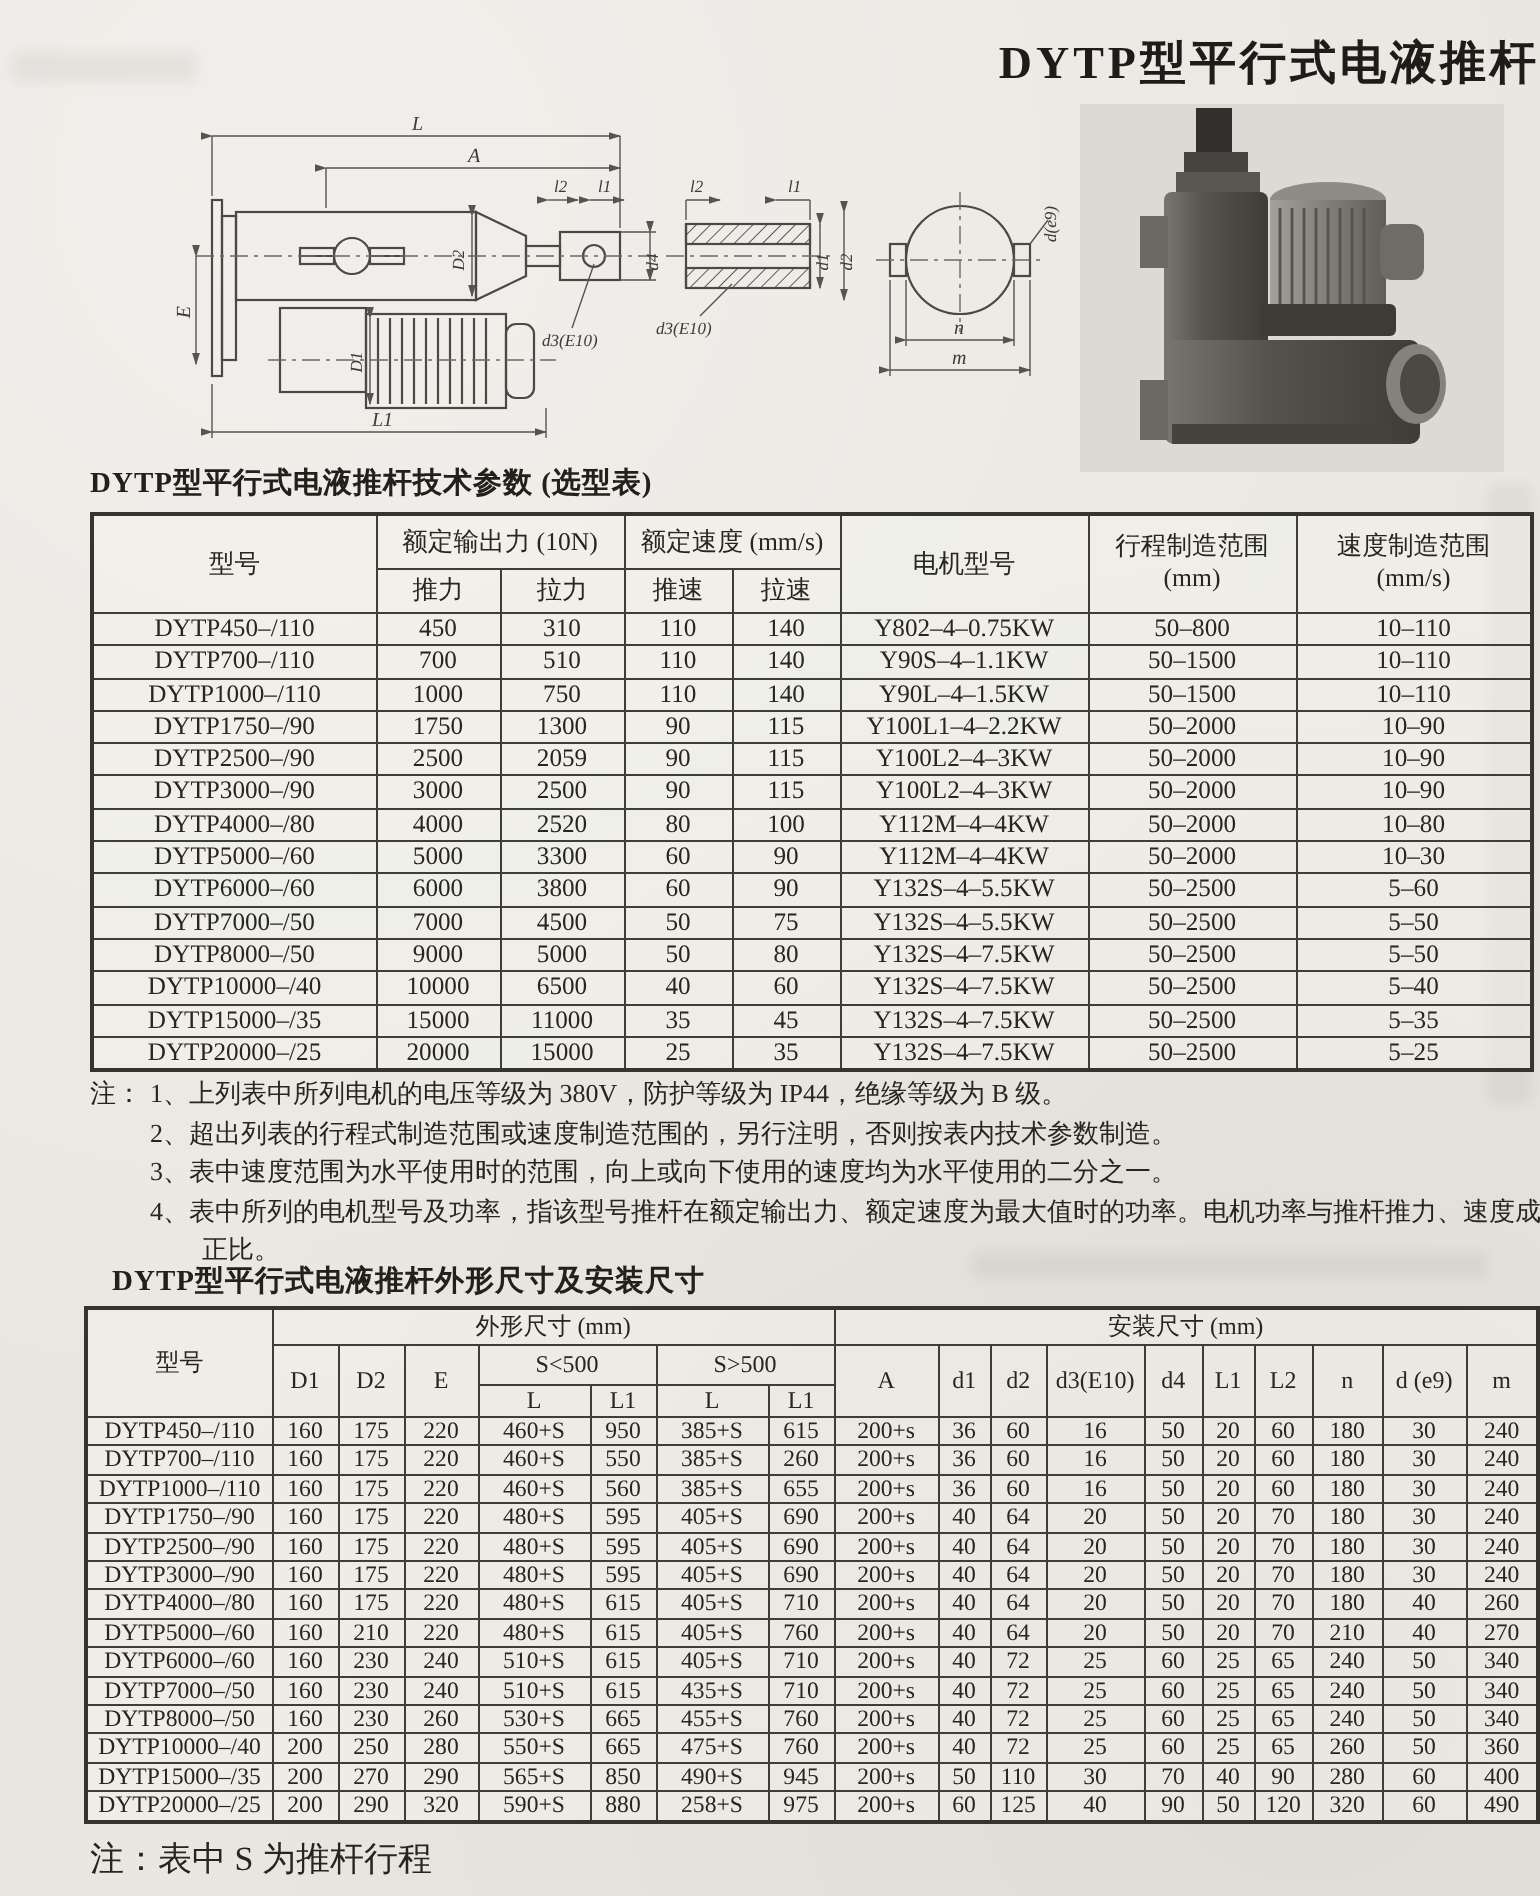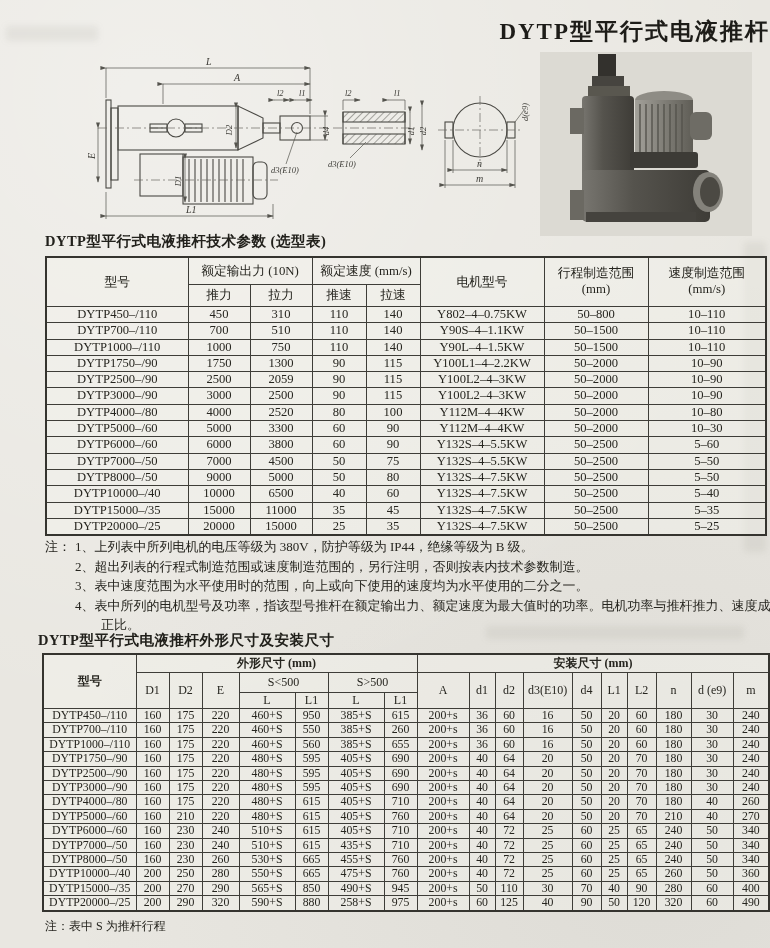--- a/index.html
+++ b/index.html
@@ -14,38 +14,38 @@
   .page-title{
     position:absolute;top:16px;left:0;width:100%;text-align:right;
     font-size:23px;font-weight:bold;letter-spacing:2px;color:#1d1c18;
   }
   .drawings{position:absolute;top:54px;left:88px;width:450px;height:178px;}
   .photo{position:absolute;top:52px;left:540px;width:212px;height:184px;}
   .section-caption{
     position:absolute;left:45px;font-size:14.5px;font-weight:bold;color:#21201b;letter-spacing:.5px;
   }
   #cap1{top:232px;}
-  #cap2{top:631px;left:38px;text-align:center;}
+  #cap2{top:631px;left:56px;text-align:center;}
   table{border-collapse:collapse;table-layout:fixed;background:rgba(244,243,238,.45);}
   th,td{border:1px solid #3e3d38;text-align:center;vertical-align:middle;
         padding:0 1px;overflow:hidden;white-space:nowrap;font-weight:normal;}
   .t1{position:absolute;top:256px;left:45px;width:720px;font-size:12.8px;border:2px solid #35342f;}
   .t1 thead tr:first-child th{height:26px;}
   .t1 thead tr:last-child th{height:21px;}
   .t1 td{height:15.3px;line-height:15.3px;font-size:12.6px;}
   .t2{position:absolute;top:653px;left:42px;width:726px;font-size:12px;border:2px solid #35342f;}
-  .t2 thead tr:nth-child(1) th{height:17px;font-weight:bold;}
+  .t2 thead tr:nth-child(1) th{height:17px;}
   .t2 thead tr:nth-child(2) th{height:19px;}
   .t2 thead tr:nth-child(3) th{height:15px;}
   .t2 td{height:13.4px;line-height:13.4px;font-size:11.8px;}
   .two-line div{line-height:1.25;}
   .notes{position:absolute;top:537px;left:45px;width:708px;font-size:13px;line-height:19.5px;padding-left:30px;}
   .notes-label{position:absolute;left:0;top:0;}
   .note-item{padding-left:26px;text-indent:-26px;}
-  .footer-note{position:absolute;top:918px;left:45px;font-size:12px;}
+  .footer-note{position:absolute;top:918px;left:45px;font-size:17px;}
   .bleed{position:absolute;background:rgba(115,112,104,.09);filter:blur(3px);border-radius:3px;}
   #b1{top:26px;left:6px;width:92px;height:15px;}
   #b2{top:198px;left:546px;width:196px;height:13px;}
   #b3{top:242px;left:744px;width:22px;height:310px;}
   #b4{top:626px;left:486px;width:258px;height:13px;}
   svg text{font-family:"Liberation Serif","DejaVu Serif",serif;font-style:italic;fill:#3c3b36;}
 </style>
 </head>
 <body>
 

